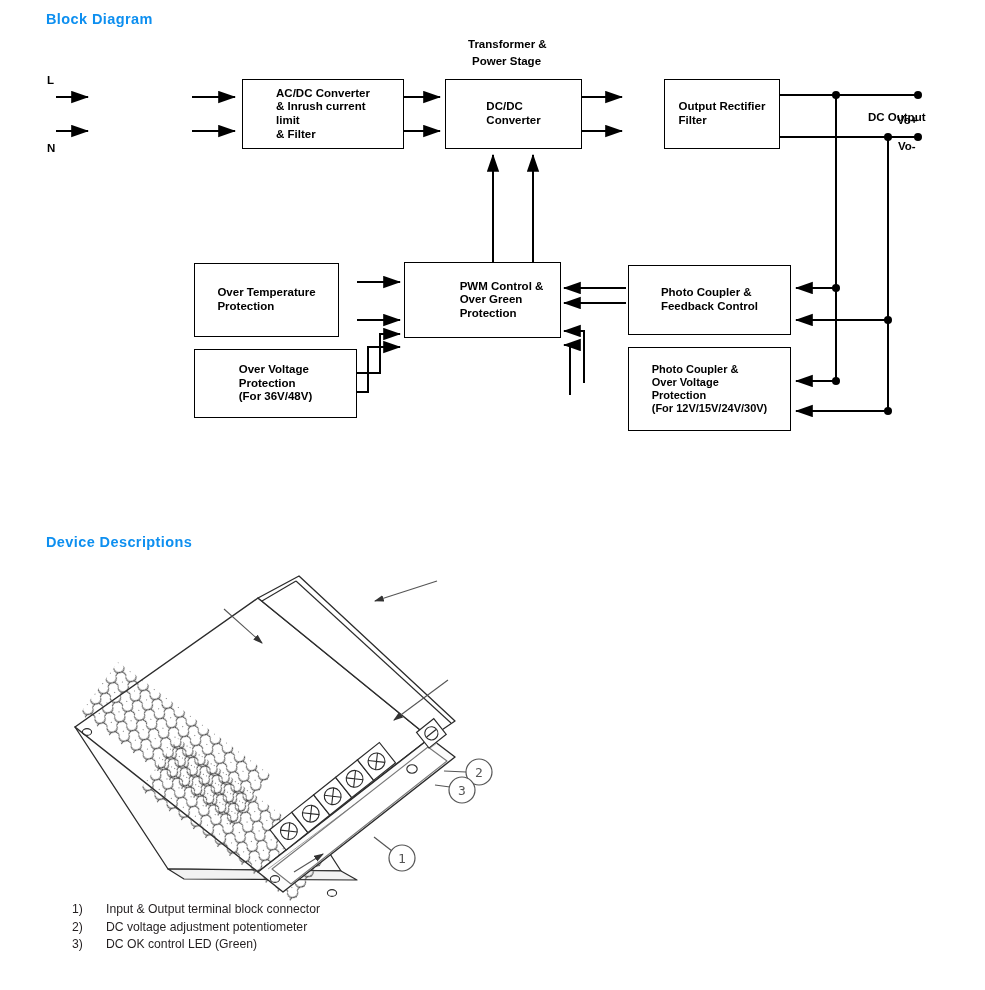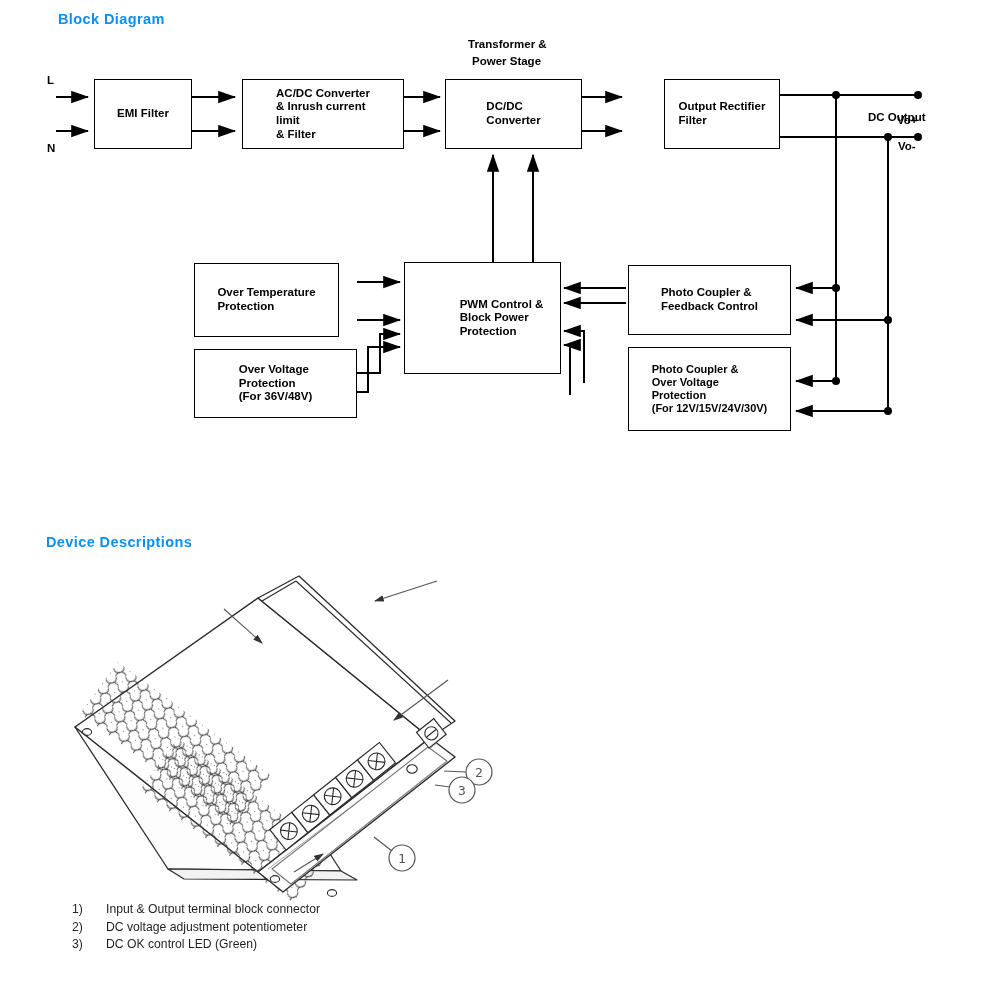--- a/index.html
+++ b/index.html
@@ -8,21 +8,21 @@
 
   .section-heading{
     position:absolute;
     color:#0d8ff0;
     font-weight:bold;
     font-size:14.5px;
     letter-spacing:0.4px;
     font-family:"Liberation Sans",sans-serif;
     white-space:nowrap;
   }
-  #heading-block{left:58px;top:11px;text-align:center;}
+  #heading-block{left:46px;top:11px;text-align:center;}
   #heading-device{left:46px;top:499px;margin-top:35px;}
 
   
   #block-diagram{position:absolute;left:0;top:0;width:985px;height:470px;}
   #device-figure{position:absolute;left:0;top:480px;width:985px;height:510px;}
 
   .blk{
     position:absolute;
     border:1.6px solid #000;
     background:#fff;
@@ -127,25 +127,20 @@
     <div class="freelabel" style="left:47px;top:74px;">L</div>
     <div class="freelabel" style="left:47px;top:142px;">N</div>
 
     <div class="freelabel" style="left:468px;top:38px;">Transformer &amp;</div>
     <div class="freelabel" style="left:472px;top:55px;">Power Stage</div>
 
     <div class="freelabel" style="left:897px;top:74px;margin-top:40px;">Vo+</div>
     <div class="freelabel" style="left:868px;top:111px;">DC Output</div>
     <div class="freelabel" style="left:898px;top:140px;">Vo-</div>
 
-    <div class="blk" style="left:94px;top:79px;width:98px;height:70px;">
-      <div>
-          <span>EMI Filter</span>
-        </div>
-    </div>
 
     <div class="blk" style="left:242px;top:79px;width:162px;height:70px;">
       <div>
         <span>AC/DC Converter</span>
         <span>&amp; Inrush current</span>
         <span>limit</span>
         <span>&amp; Filter</span>
       </div>
     </div>
 
@@ -171,24 +166,24 @@
     </div>
 
     <div class="blk" style="left:194px;top:349px;width:163px;height:69px;">
       <div>
         <span>Over Voltage</span>
         <span>Protection</span>
         <span>(For 36V/48V)</span>
       </div>
     </div>
 
-    <div class="blk" style="left:404px;top:262px;width:157px;height:112px;padding-left:41px;">
+    <div class="blk" style="left:404px;top:262px;width:157px;height:76px;padding-left:41px;">
       <div>
         <span>PWM Control &amp;</span>
-        <span>Block Power</span>
+        <span>Over Green</span>
         <span>Protection</span>
       </div>
     </div>
 
     <div class="blk" style="left:628px;top:265px;width:163px;height:70px;">
       <div>
         <span>Photo Coupler &amp;</span>
         <span>Feedback Control</span>
       </div>
     </div>

